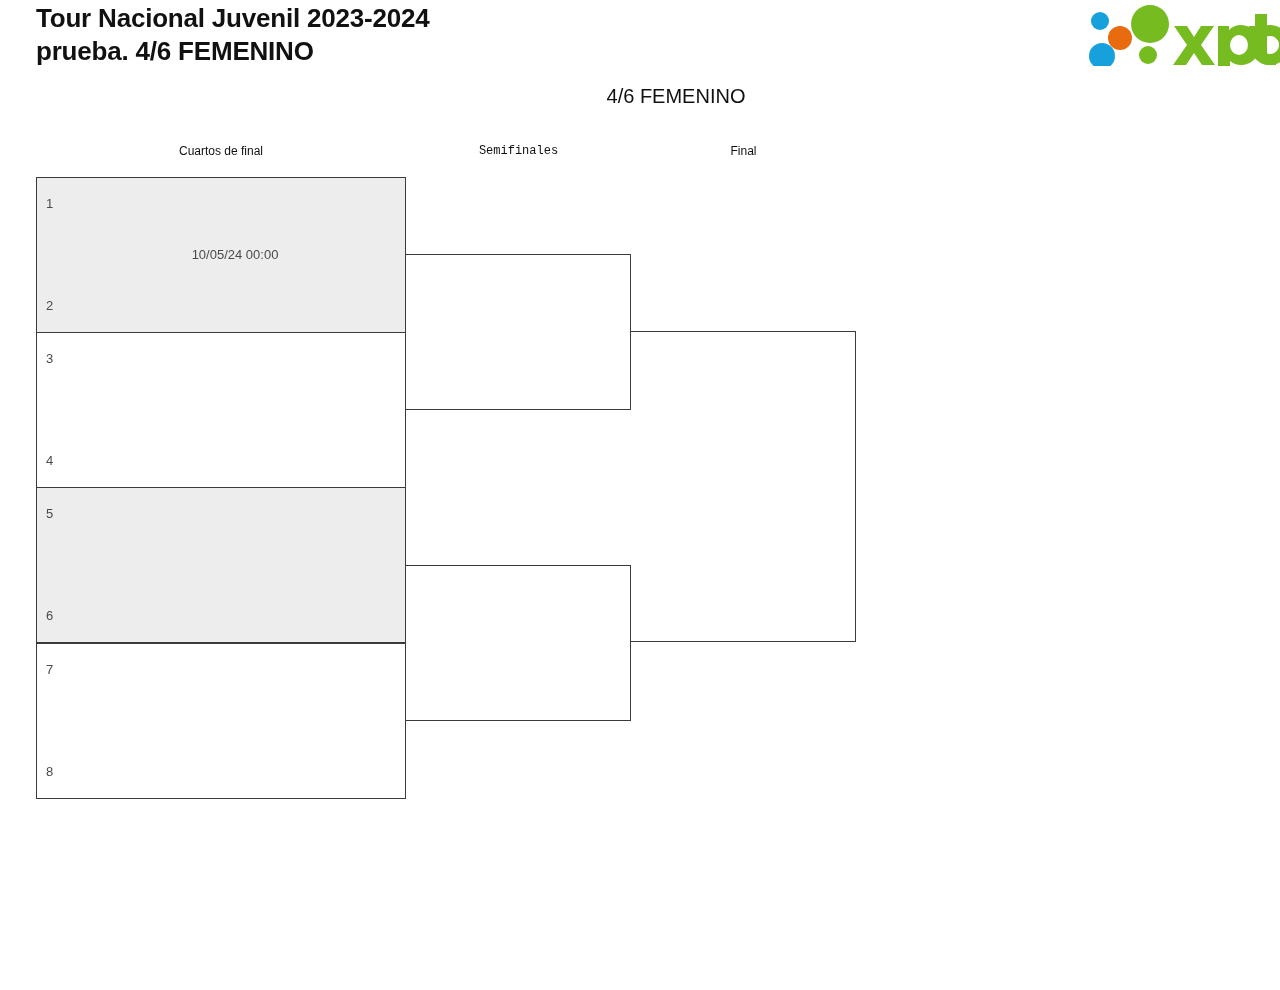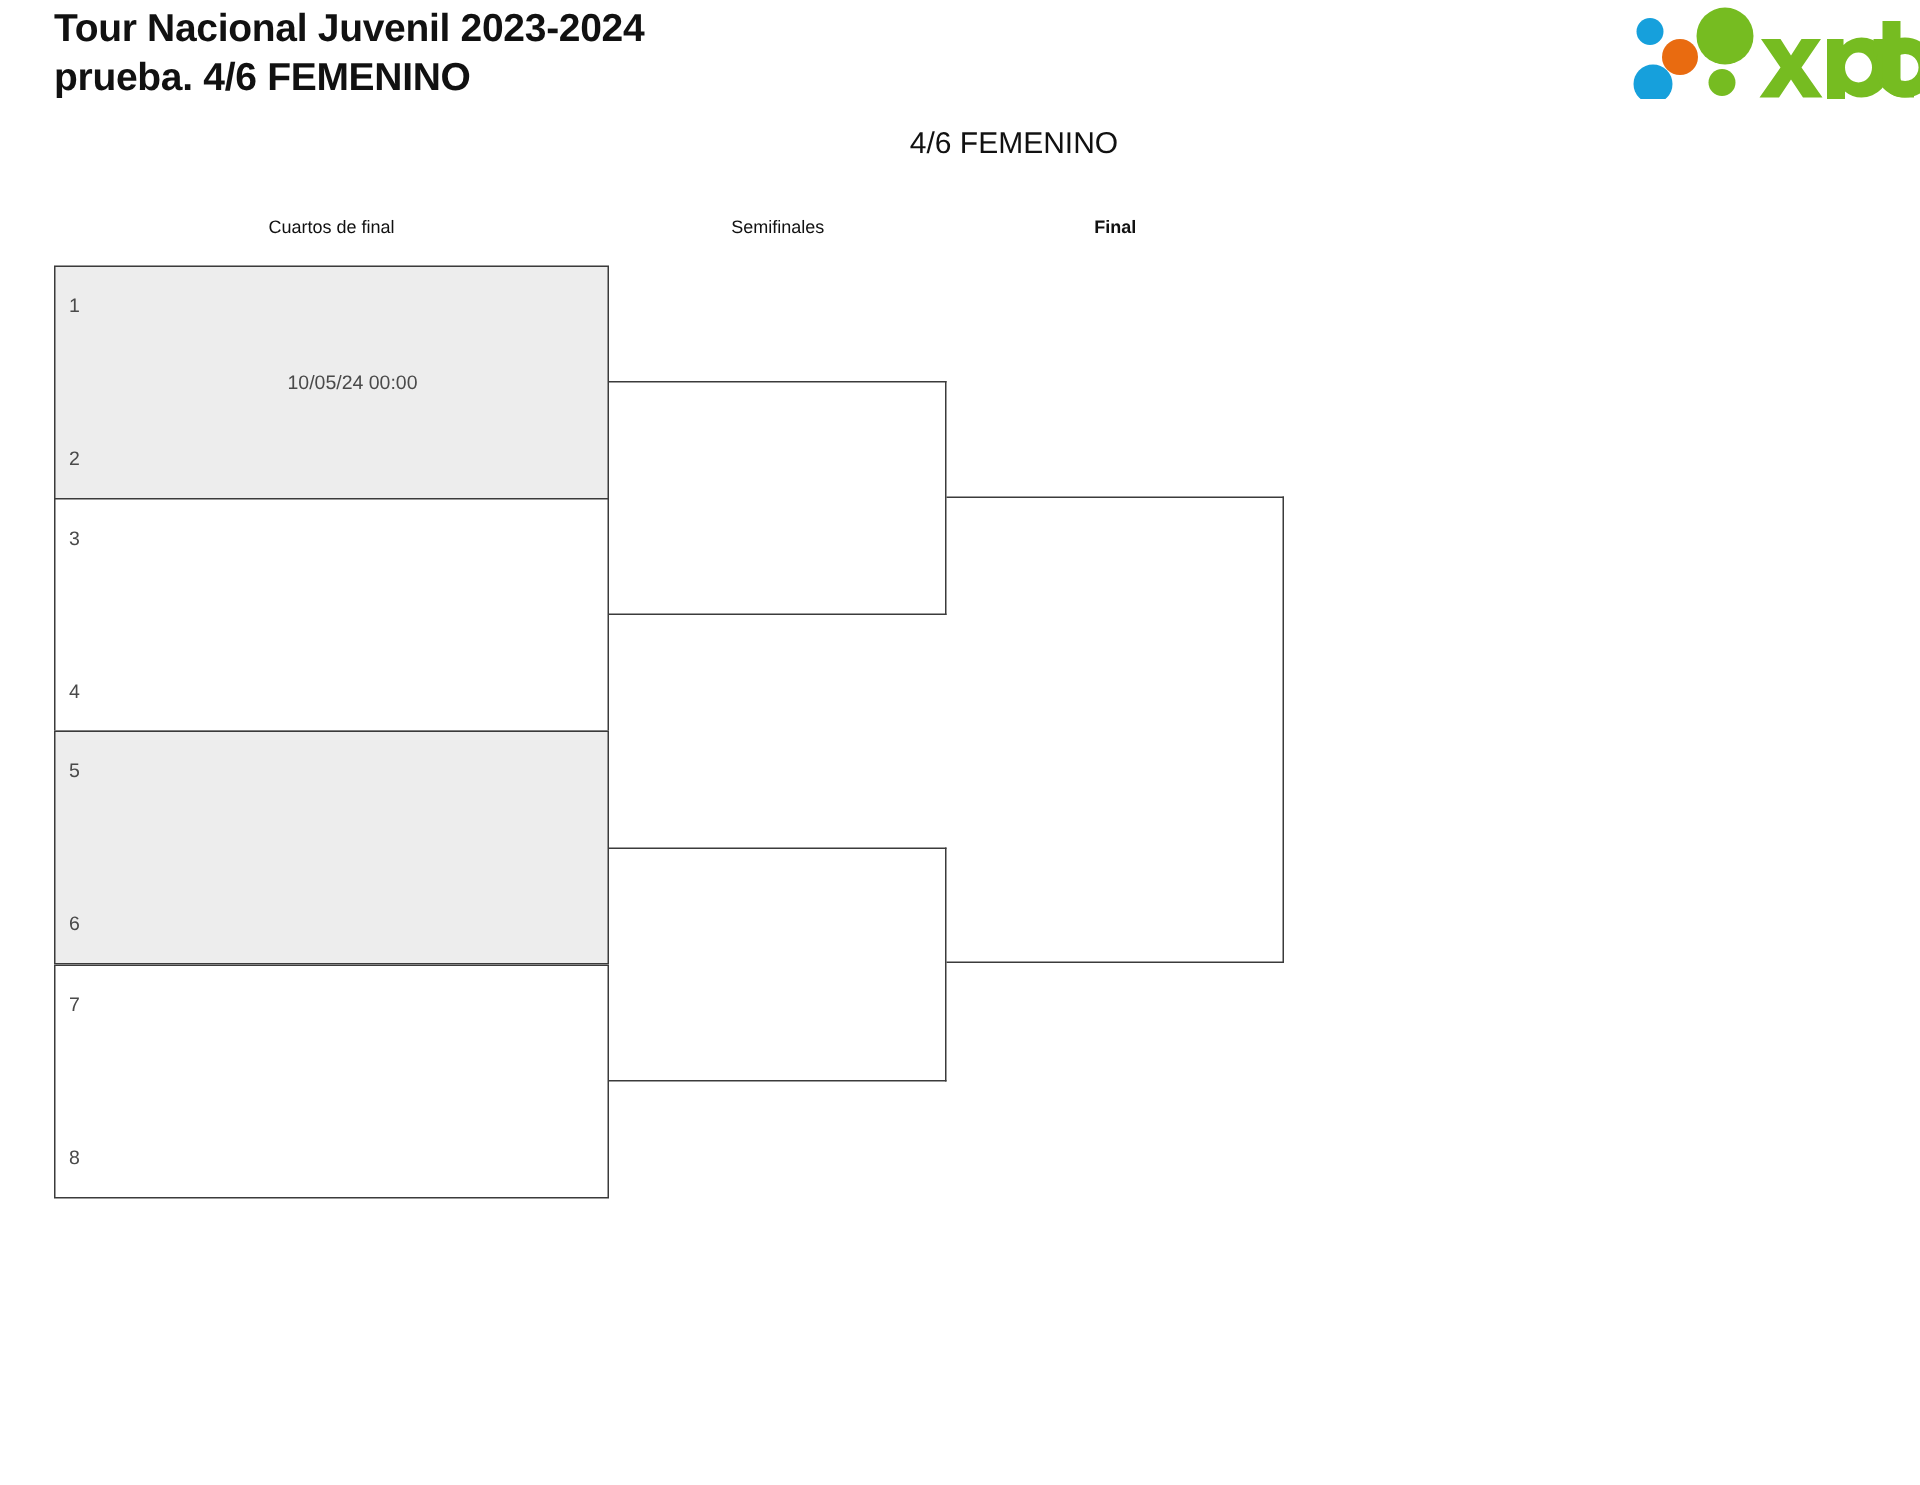--- a/index.html
+++ b/index.html
@@ -50,22 +50,22 @@
   .round-head {
     position: absolute;
     top: 144px;
     font-size: 12px;
     font-weight: 400;
     color: #111111;
     text-align: center;
     white-space: nowrap;
   }
   .round-head.r1 { left: 0px;   width: 370px; }
-  .round-head.r2 { left: 370px; width: 225px; }
-  .round-head.r3 { left: 595px; width: 225px; font-weight: bold; }
+  .round-head.r2 { left: 370px; width: 225px; font-family: Liberation Mono, monospace; }
+  .round-head.r3 { left: 595px; width: 225px; }
 
   
   .bracket { position: absolute; left: 0; top: 0; width: 1280px; height: 990px; }
 
   
   .qf-box {
     position: absolute;
     left: 0px;
     width: 370px;
     height: 156px;

